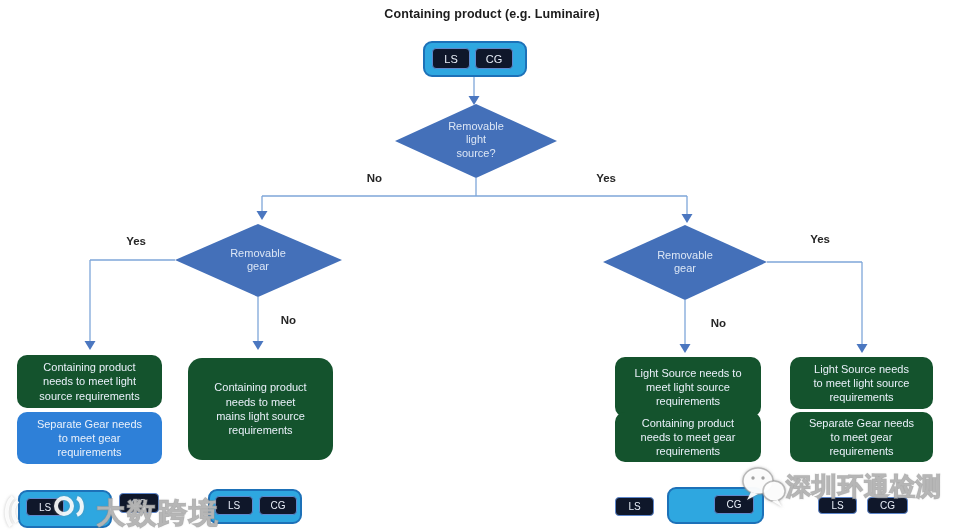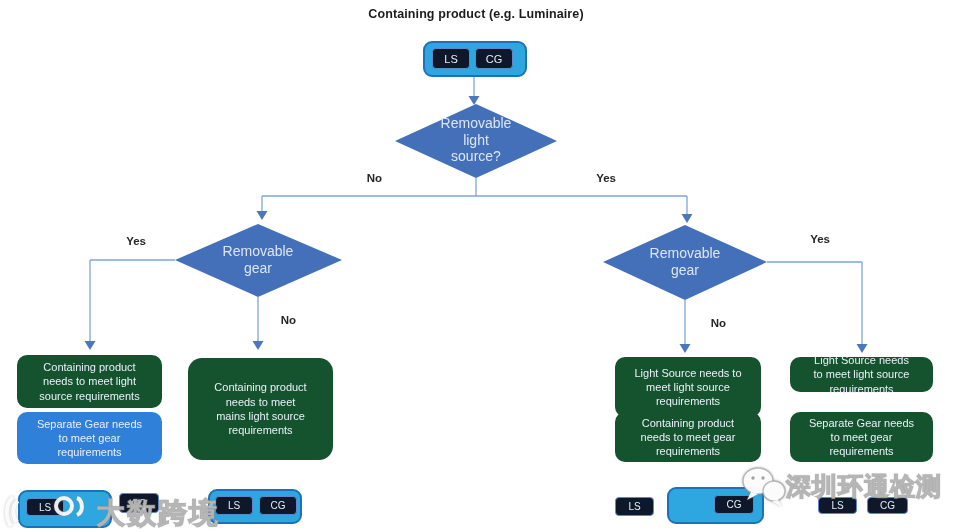--- a/index.html
+++ b/index.html
@@ -3,38 +3,38 @@
 <meta charset="utf-8">
 <style>
   html,body{margin:0;padding:0;}
   body{
     width:963px;height:532px;position:relative;overflow:hidden;
     background:#ffffff;
     font-family:"Liberation Sans", sans-serif;
   }
   .abs{position:absolute;}
   .title{
-    left:296px;top:7px;width:360px;text-align:center;
+    left:312px;top:7px;width:360px;text-align:center;
     font-size:12.5px;color:#1c1c1c;font-weight:600;letter-spacing:.1px;
   }
   
   .container-node{
     background:#2EA7E0;border:2.5px solid #1D71B8;border-radius:9px;
     box-sizing:border-box;
   }
   
   .chip{
     background:#0f172a;border:1px solid #5E87CC;border-radius:4px;
     color:#E8EEF8;font-size:11px;display:flex;align-items:center;justify-content:center;
     box-sizing:border-box;
   }
   .chip.small{font-size:10px;}
   
   .diamond-label{
-    color:#DCE6F5;font-size:14px;text-align:center;line-height:1.2;
+    color:#DCE6F5;font-size:11px;text-align:center;line-height:1.2;
     display:flex;align-items:center;justify-content:center;white-space:pre-line;
   }
   
   .outcome{
     border-radius:10px;color:#EAF0FA;font-size:11px;line-height:1.3;
     display:flex;align-items:center;justify-content:center;text-align:center;
     white-space:pre-line;box-sizing:border-box;padding:3px 4px;
     background:#14532d;
   }
   .outcome.bright{background:#2E80D8;}
@@ -121,21 +121,21 @@
 <div class="abs outcome" style="left:188px;top:358px;width:145px;height:102px;border-radius:14px;">Containing product
 needs to meet
 mains light source
 requirements</div>
 <div class="abs outcome" style="left:615px;top:357px;width:146px;height:60px;">Light Source needs to
 meet light source
 requirements</div>
 <div class="abs outcome" style="left:615px;top:412px;width:146px;height:50px;">Containing product
 needs to meet gear
 requirements</div>
-<div class="abs outcome" style="left:790px;top:357px;width:143px;height:35px;">Light Source needs
+<div class="abs outcome" style="left:790px;top:357px;width:143px;height:52px;">Light Source needs
 to meet light source
 requirements</div>
 <div class="abs outcome" style="left:790px;top:412px;width:143px;height:50px;">Separate Gear needs
 to meet gear
 requirements</div>
 
 <div class="abs container-node" style="left:18px;top:490px;width:94px;height:38px;"></div>
 <div class="abs chip small" style="left:26px;top:498px;width:38px;height:18px;">LS</div>
 <div class="abs chip small" style="left:119px;top:493px;width:40px;height:20px;">CG</div>
 

